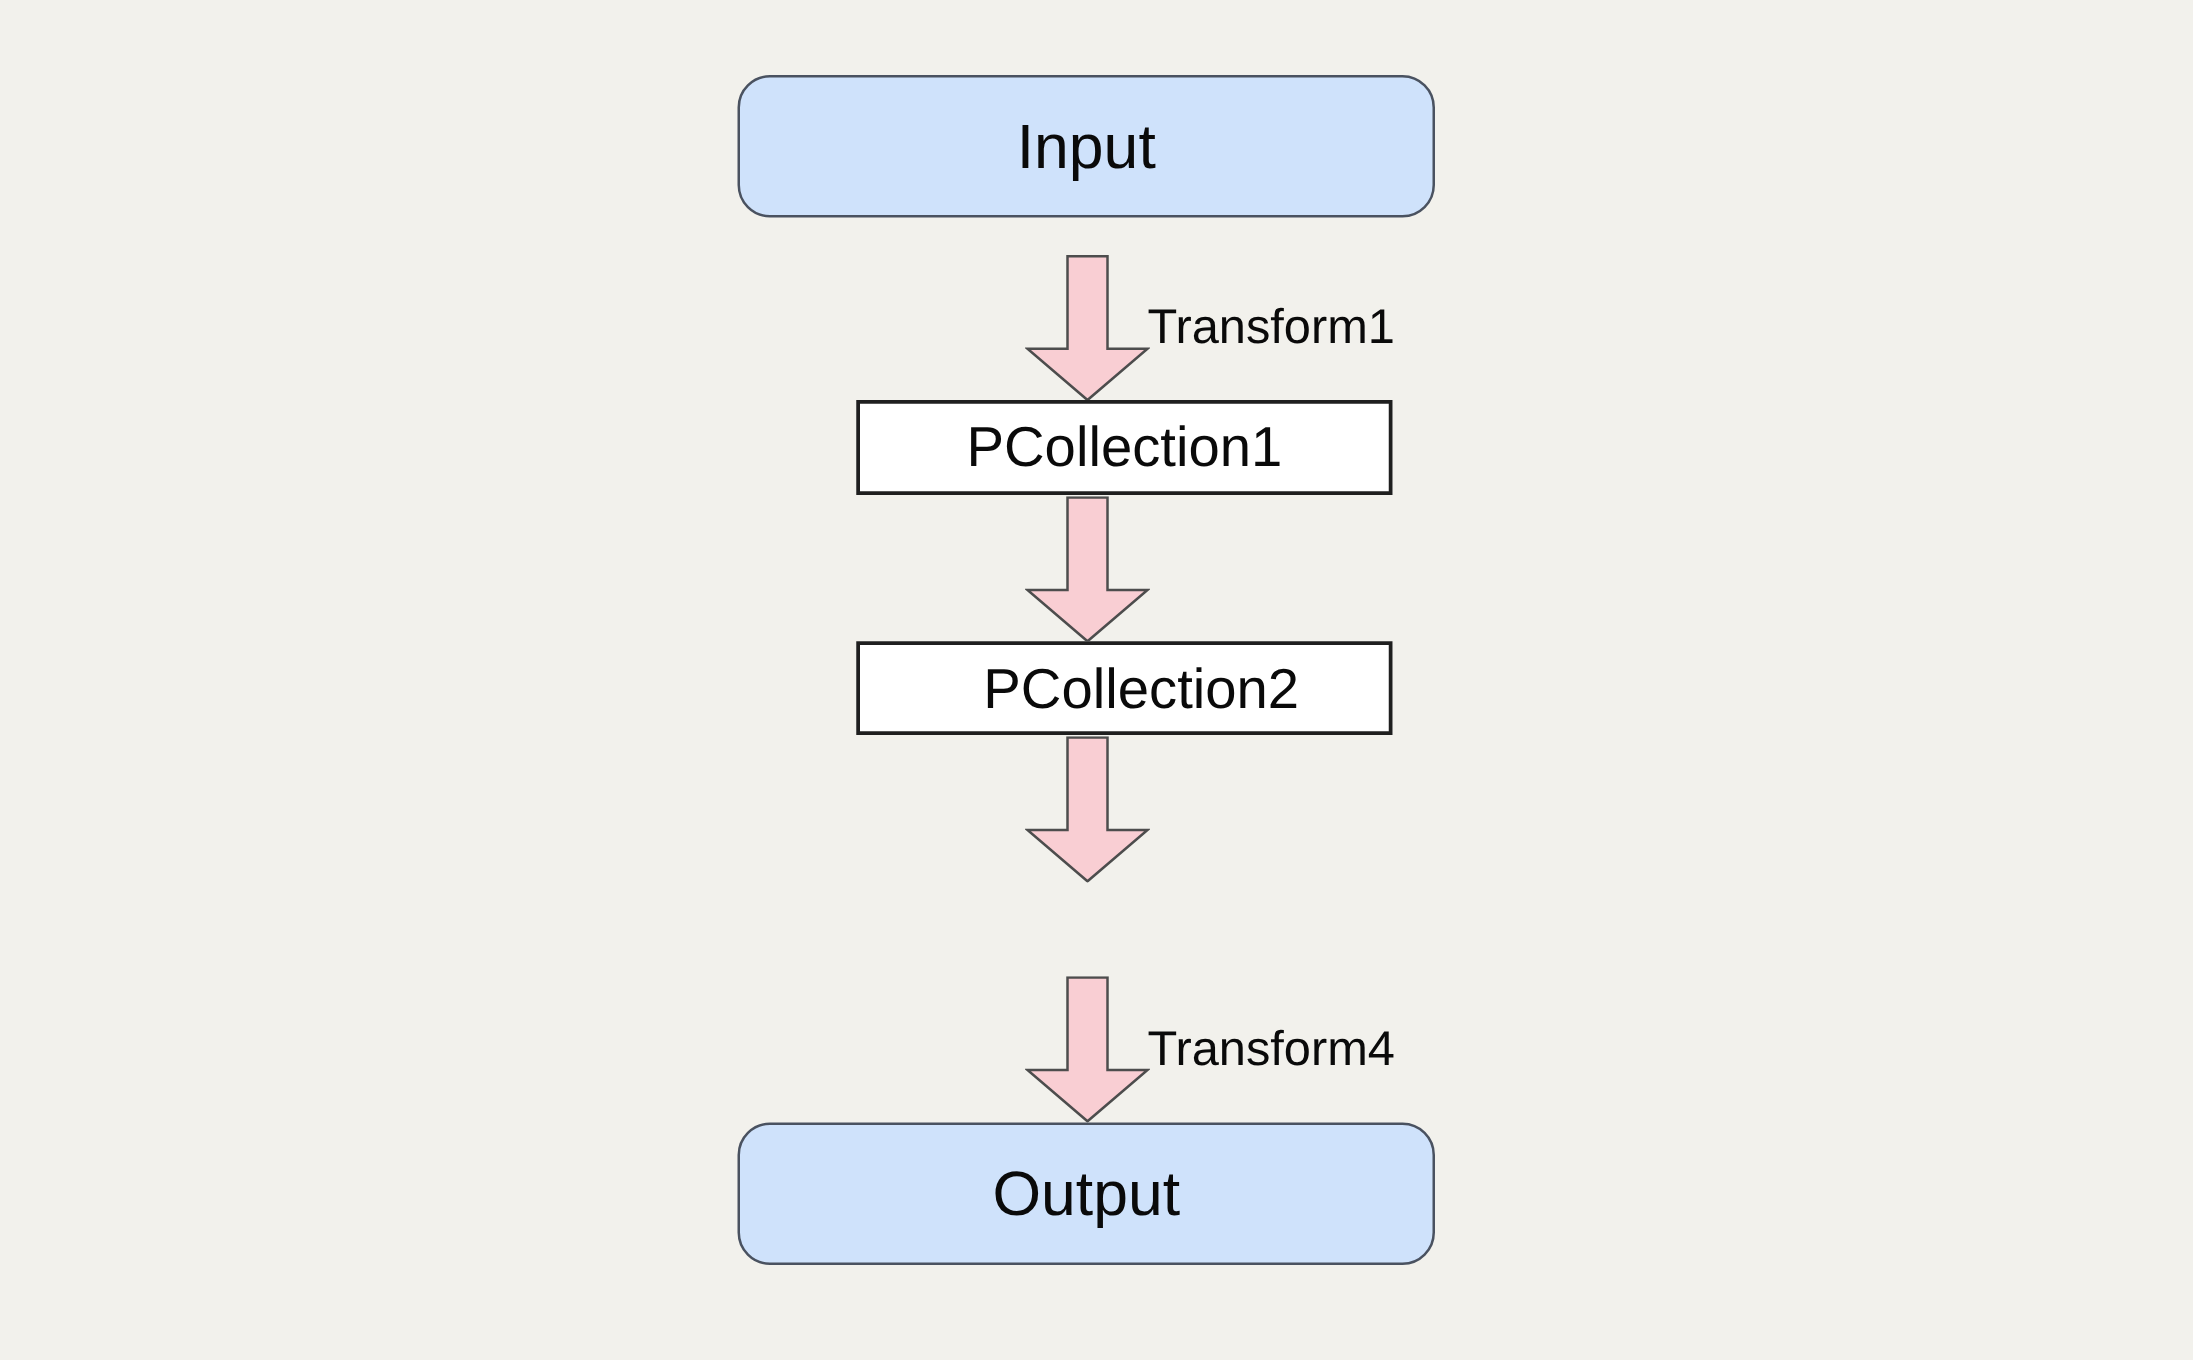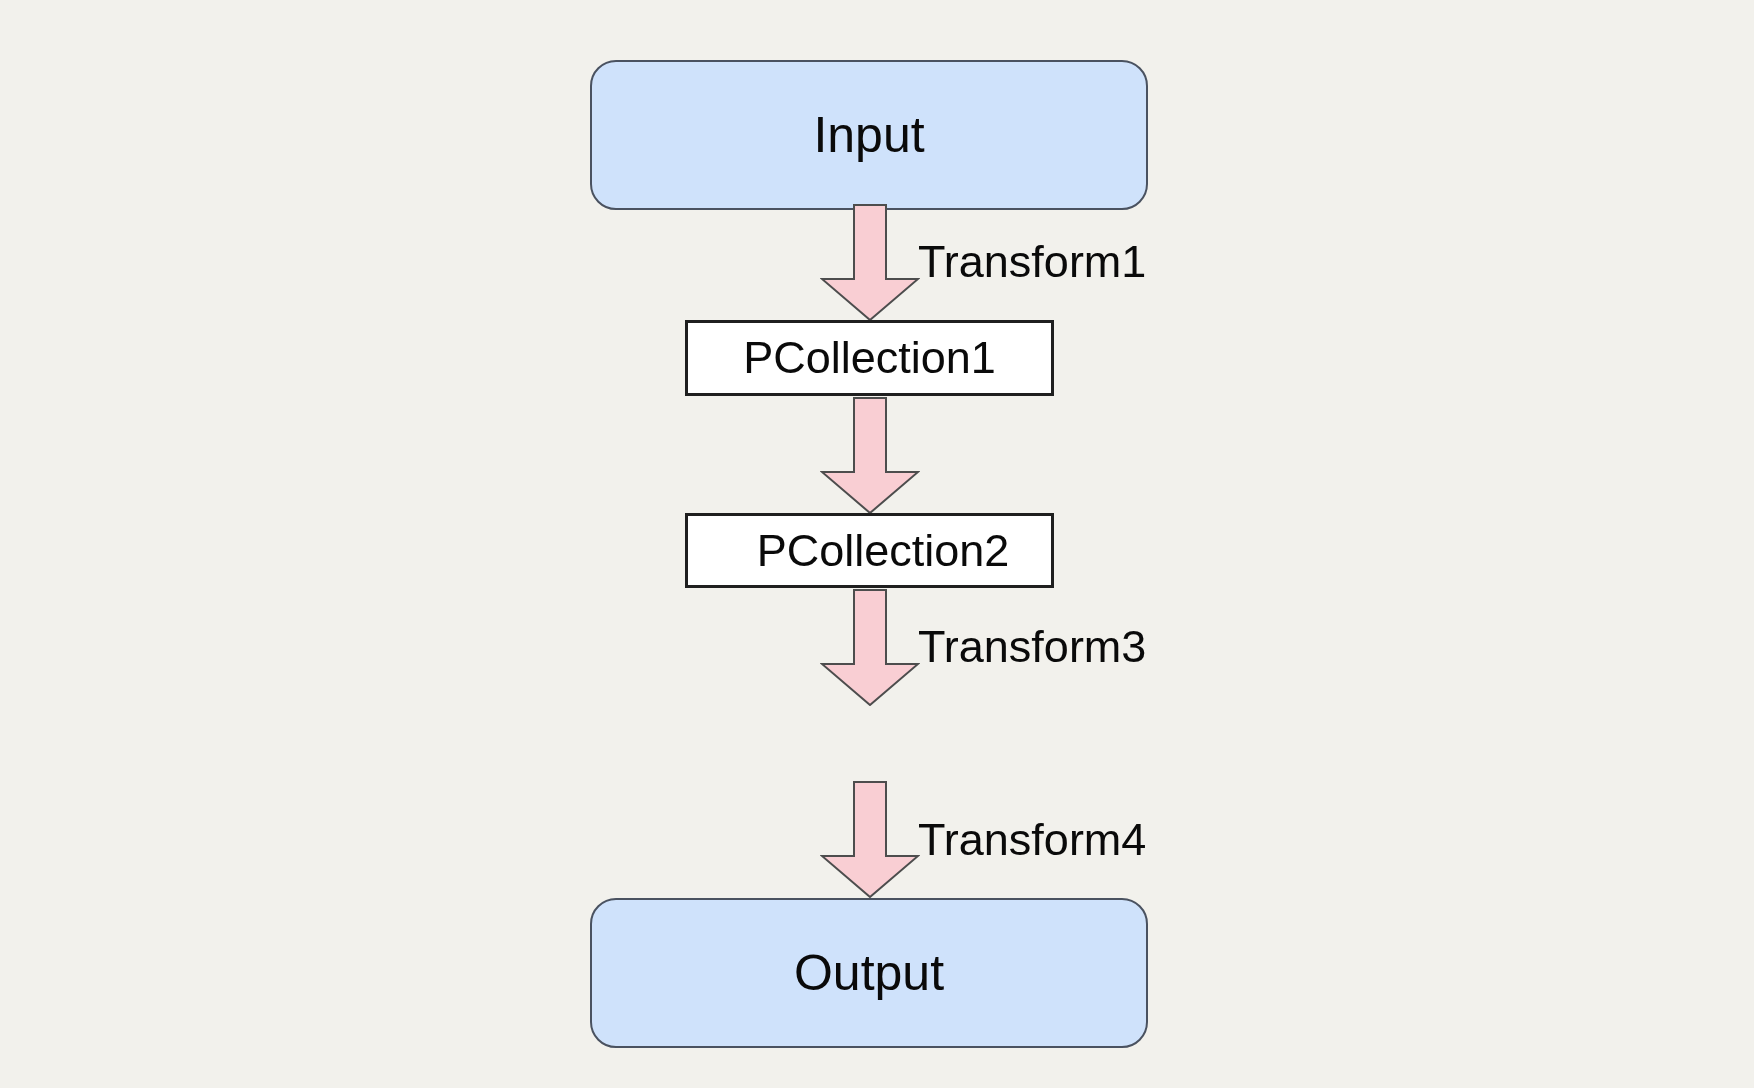--- a/index.html
+++ b/index.html
@@ -29,29 +29,29 @@
     position: absolute;
     display: flex;
     align-items: center;
     justify-content: center;
     box-sizing: border-box;
     color: var(--text);
     text-align: center;
   }
   .node.terminal {
     width: 558px;
-    height: 150px;
+    height: 114px;
     left: 590px;
     background: var(--terminal-fill);
     border: 2px solid var(--terminal-border);
     border-radius: 26px;
     font-size: 50px;
   }
   .node.collection {
-    width: 369px;
+    width: 429px;
     left: 685px;
     background: var(--collection-fill);
     border: 3px solid var(--collection-border);
     font-size: 45px;
     justify-content: center;
   }
   #node-input   { top: 60px; }
   #node-pc1     { top: 320px; height: 76px; }
   #node-pc2     { top: 513px; height: 75px; padding-left: 27px; }
   #node-pc3     { top: 705px; height: 75px; }
@@ -70,21 +70,21 @@
     stroke-linejoin: miter;
   }
   #arrow-1 { top: 204px; }
   #arrow-2 { top: 397px; }
   #arrow-3 { top: 589px; }
   #arrow-4 { top: 781px; }
 
   .edge-label {
     position: absolute;
     left: 918px;
-    font-size: 45px;
+    font-size: 39px;
     line-height: 56px;
     color: var(--text);
     white-space: nowrap;
   }
   #label-1 { top: 234px; }
   #label-2 { top: 426px; }
   #label-3 { top: 619px; }
   #label-4 { top: 812px; }
 </style>
 </head>
@@ -109,21 +109,20 @@
     <polygon points="34,1 66,1 66,75 98,75 50,116 2,75 34,75"></polygon>
   </svg>
 
   <div class="node collection" id="node-pc2">
     <span>PCollection2</span>
   </div>
 
   <svg class="block-arrow" id="arrow-3" viewBox="0 0 100 117" aria-hidden="true">
     <polygon points="34,1 66,1 66,75 98,75 50,116 2,75 34,75"></polygon>
   </svg>
-  <div class="edge-label" id="label-3">Transform3</div>
 
 
   <svg class="block-arrow" id="arrow-4" viewBox="0 0 100 117" aria-hidden="true">
     <polygon points="34,1 66,1 66,75 98,75 50,116 2,75 34,75"></polygon>
   </svg>
   <div class="edge-label" id="label-4">Transform4</div>
 
   <div class="node terminal" id="node-output">
     <span>Output</span>
   </div>

